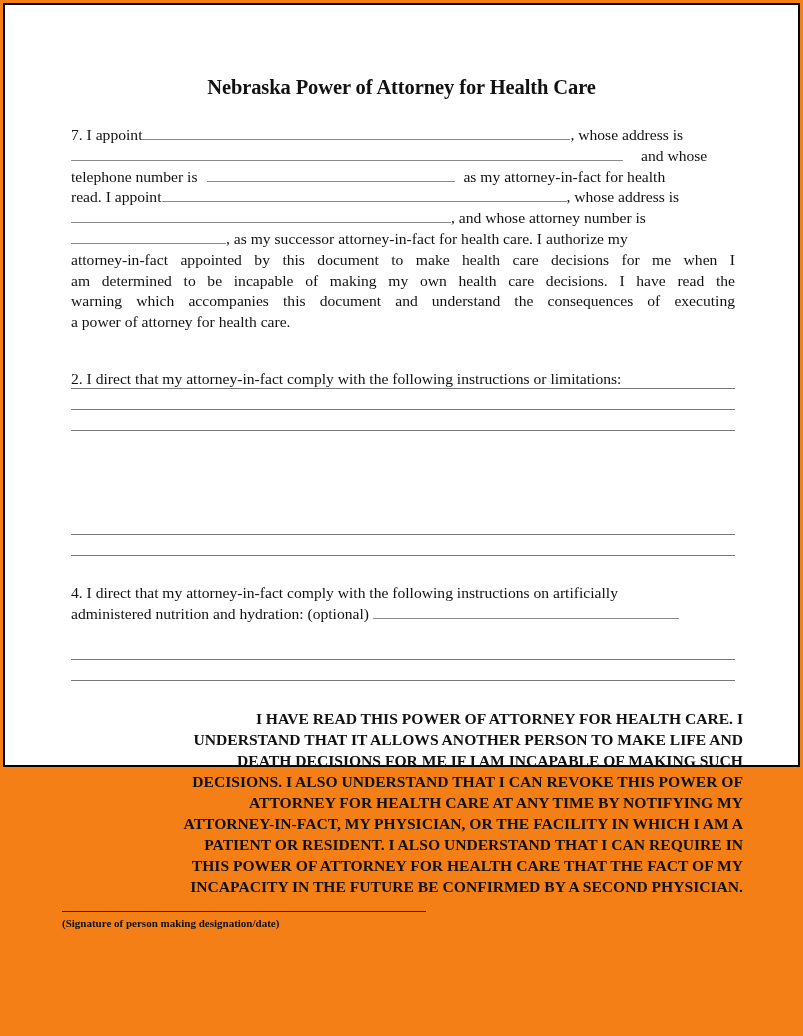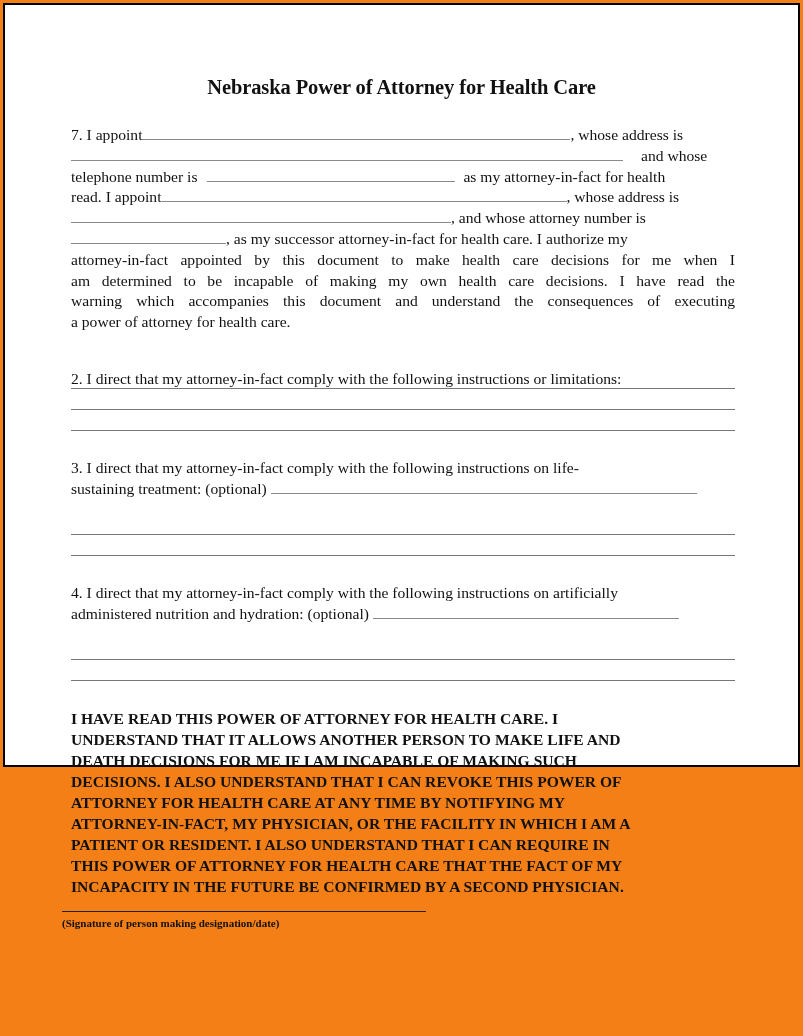--- a/index.html
+++ b/index.html
@@ -7,21 +7,21 @@
   .frame { position:absolute; left:3px; top:3px; width:797px; height:764px; box-sizing:border-box; background:#000; }
   .page { position:absolute; left:2px; top:2px; right:2px; bottom:2px; background:#fff;
           font-family:"Liberation Serif", serif; color:#111; }
   .title { position:absolute; top:71px; left:0; right:0; text-align:center; font-weight:bold; font-size:20.5px; letter-spacing:-0.1px; }
   .body-text { position:absolute; left:66px; width:664px; font-size:15.6px; line-height:20.8px; }
   .blank { display:inline-block; border-bottom:1px solid #8a8a8a; height:14px; vertical-align:baseline; }
   .rule { position:absolute; left:66px; width:664px; height:0; border-top:1px solid #777; }
   .line { white-space:nowrap; display:block; }
   .justify { text-align:justify; text-align-last:justify; white-space:nowrap; }
   .warning { position:absolute; left:66px; top:703px; width:672px; font-weight:bold; font-size:15.6px; line-height:21px; }
-  .warning .line { white-space:nowrap; }
+  .warning .line { white-space:nowrap;text-align:right; }
   .sig-line { position:absolute; left:57px; top:906px; width:364px; border-top:1.5px solid #222; }
   .sig-label { position:absolute; left:57px; top:912px; font-weight:bold; font-size:11px; }
 </style>
 </head>
 <body>
 
 <div class="frame">
   <div class="page">
 
     <div class="title">Nebraska Power of Attorney for Health Care</div>
@@ -51,27 +51,20 @@
       <span class="line">a power of attorney for health care.</span>
     </div>
 
     <div class="body-text" style="top:364px;">
       <span class="line">2.    I direct that my attorney-in-fact comply with the following instructions or  limitations:</span>
     </div>
     <div class="rule" style="top:383px;"></div>
     <div class="rule" style="top:404px;"></div>
     <div class="rule" style="top:425px;"></div>
 
-    <div class="body-text" style="top:453px;">
-      <span class="line">3.    I direct that my attorney-in-fact comply with the following instructions on  life-</span>
-      <span class="line">
-        <span>sustaining treatment: (optional)</span>
-        <span class="blank" style="width:426px"></span>
-      </span>
-    </div>
     <div class="rule" style="top:529px;"></div>
     <div class="rule" style="top:550px;"></div>
 
     <div class="body-text" style="top:578px;">
       <span class="line">4.    I direct that my attorney-in-fact comply with the following instructions on  artificially</span>
       <span class="line">
         <span>administered nutrition and hydration: (optional)</span>
         <span class="blank" style="width:306px"></span>
       </span>
     </div>

